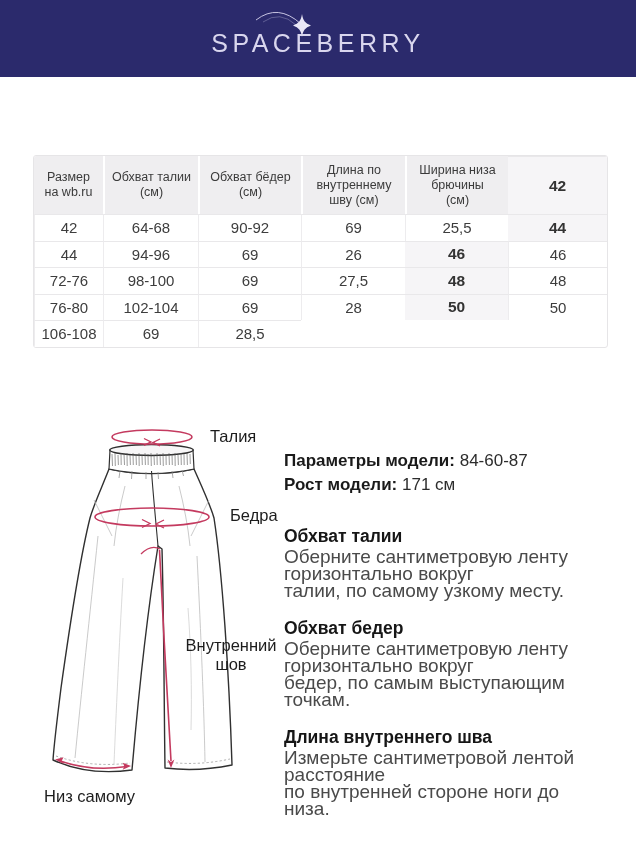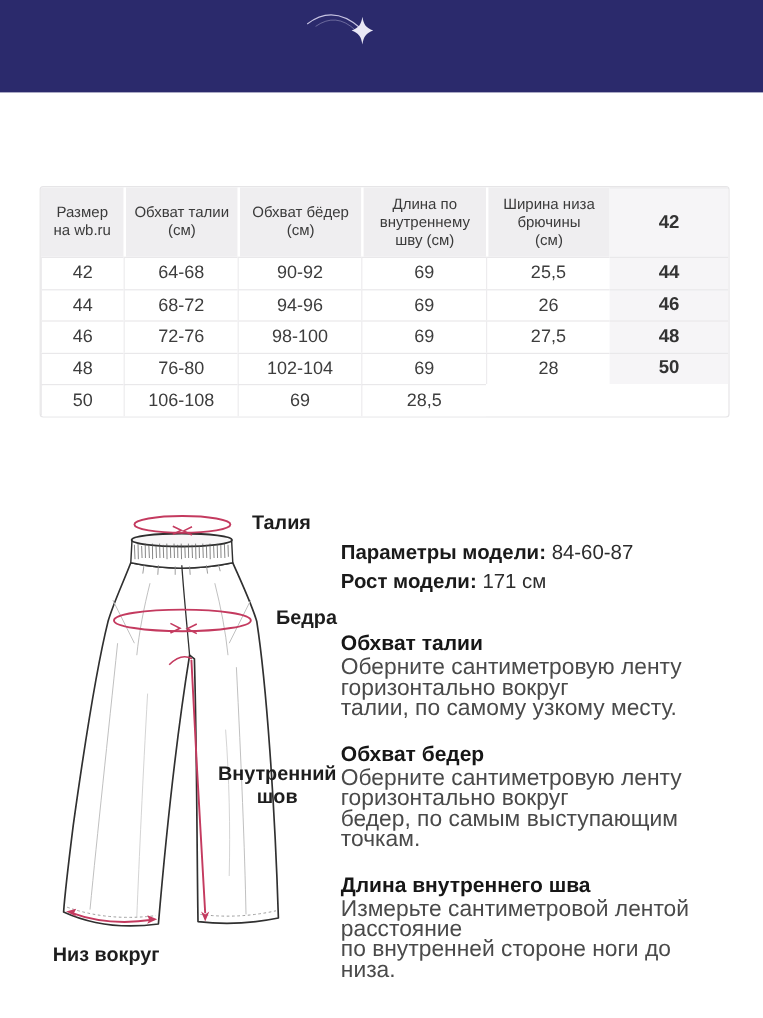--- a/index.html
+++ b/index.html
@@ -27,21 +27,21 @@
     font-size:12.5px;line-height:15px;white-space:pre-line;border-left:2px solid #ffffff;color:#3b3b3b;
   }
   .size-table .th:first-child{border-left:none;}
   .size-table .td{
     background:#fff;display:flex;align-items:center;justify-content:center;
     border-top:1px solid #e9e8ea;border-left:1px solid #edecee;
   }
   .size-table .td.c0{border-left:none;background:#f6f5f7;font-weight:bold;font-size:15.5px;color:#333;}
   
   .diagram-svg{position:absolute;left:28px;top:408px;}
-  .dg-label{position:absolute;font-size:16.5px;font-weight:700;color:#1d1d1d;line-height:19px;}
+  .dg-label{position:absolute;font-size:16.5px;font-weight:400;color:#1d1d1d;line-height:19px;}
   .lbl-waist{left:210px;top:427px;}
   .lbl-hips{left:230px;top:506px;}
   .lbl-inseam{left:181px;top:636px;width:100px;text-align:center;}
   .lbl-hem{left:44px;top:787px;}
   
   .info-col{position:absolute;left:284px;top:449px;width:316px;}
   .model-line{font-size:17px;line-height:24px;color:#2c2c2c;}
   .model-line b{color:#1a1a1a;}
   .guide{margin-top:30px;}
   .guide-section{margin-bottom:20px;}
@@ -62,20 +62,21 @@
 <body>
 
 <div class="page">
 
   <header class="brand-header">
     <svg class="comet" width="70" height="42" viewBox="0 0 70 42">
       <path d="M6,19 Q28,2 51,23" fill="none" stroke="#cfcbe8" stroke-width="1" opacity="0.95"></path>
       <path d="M13,21 Q30,9 46,24" fill="none" stroke="#cfcbe8" stroke-width="0.6" opacity="0.55"></path>
       <path d="M52,13 C53.2,20 55,22 61,24.5 C55,27 53.2,29 52,36 C50.8,29 49,27 43,24.5 C49,22 50.8,20 52,13 Z" fill="#e9e7f6"></path>
     </svg>
+    <div class="brand-logo">SPACEBERRY</div>
   </header>
 
   <section class="size-table">
     <div class="th">Размер
 на wb.ru</div>
     <div class="th">Обхват талии
 (см)</div>
     <div class="th">Обхват бёдер
 (см)</div>
     <div class="th">Длина по
@@ -87,21 +88,20 @@
 
     <div class="td c0">42</div>
     <div class="td">42</div>
     <div class="td">64-68</div>
     <div class="td">90-92</div>
     <div class="td">69</div>
     <div class="td">25,5</div>
 
     <div class="td c0">44</div>
     <div class="td">44</div>
-    <div class="td">68-72</div>
     <div class="td">94-96</div>
     <div class="td">69</div>
     <div class="td">26</div>
 
     <div class="td c0">46</div>
     <div class="td">46</div>
     <div class="td">72-76</div>
     <div class="td">98-100</div>
     <div class="td">69</div>
     <div class="td">27,5</div>
@@ -153,21 +153,21 @@
     <polygon class="pinkfill" points="143,360 139.6,351.5 143,354 146.4,351.5"></polygon>
 
     <path class="pink" d="M31,352.5 Q62,364 99,358.5"></path>
     <polygon class="pinkfill" points="27,351.5 35.5,349.2 33.6,353 35.8,356"></polygon>
     <polygon class="pinkfill" points="103,358 94.8,354.8 96.4,358.6 94.6,361.8"></polygon>
   </svg>
 
   <div class="dg-label lbl-waist">Талия</div>
   <div class="dg-label lbl-hips">Бедра</div>
   <div class="dg-label lbl-inseam">Внутренний шов</div>
-  <div class="dg-label lbl-hem">Низ вокруг</div>
+  <div class="dg-label lbl-hem">Низ самому</div>
 
   <section class="info-col">
     <div class="model-info">
       <div class="model-line">
         <b>Параметры модели:</b>
         <span>84-60-87</span>
       </div>
       <div class="model-line">
         <b>Рост модели:</b>
         <span>171 см</span>

